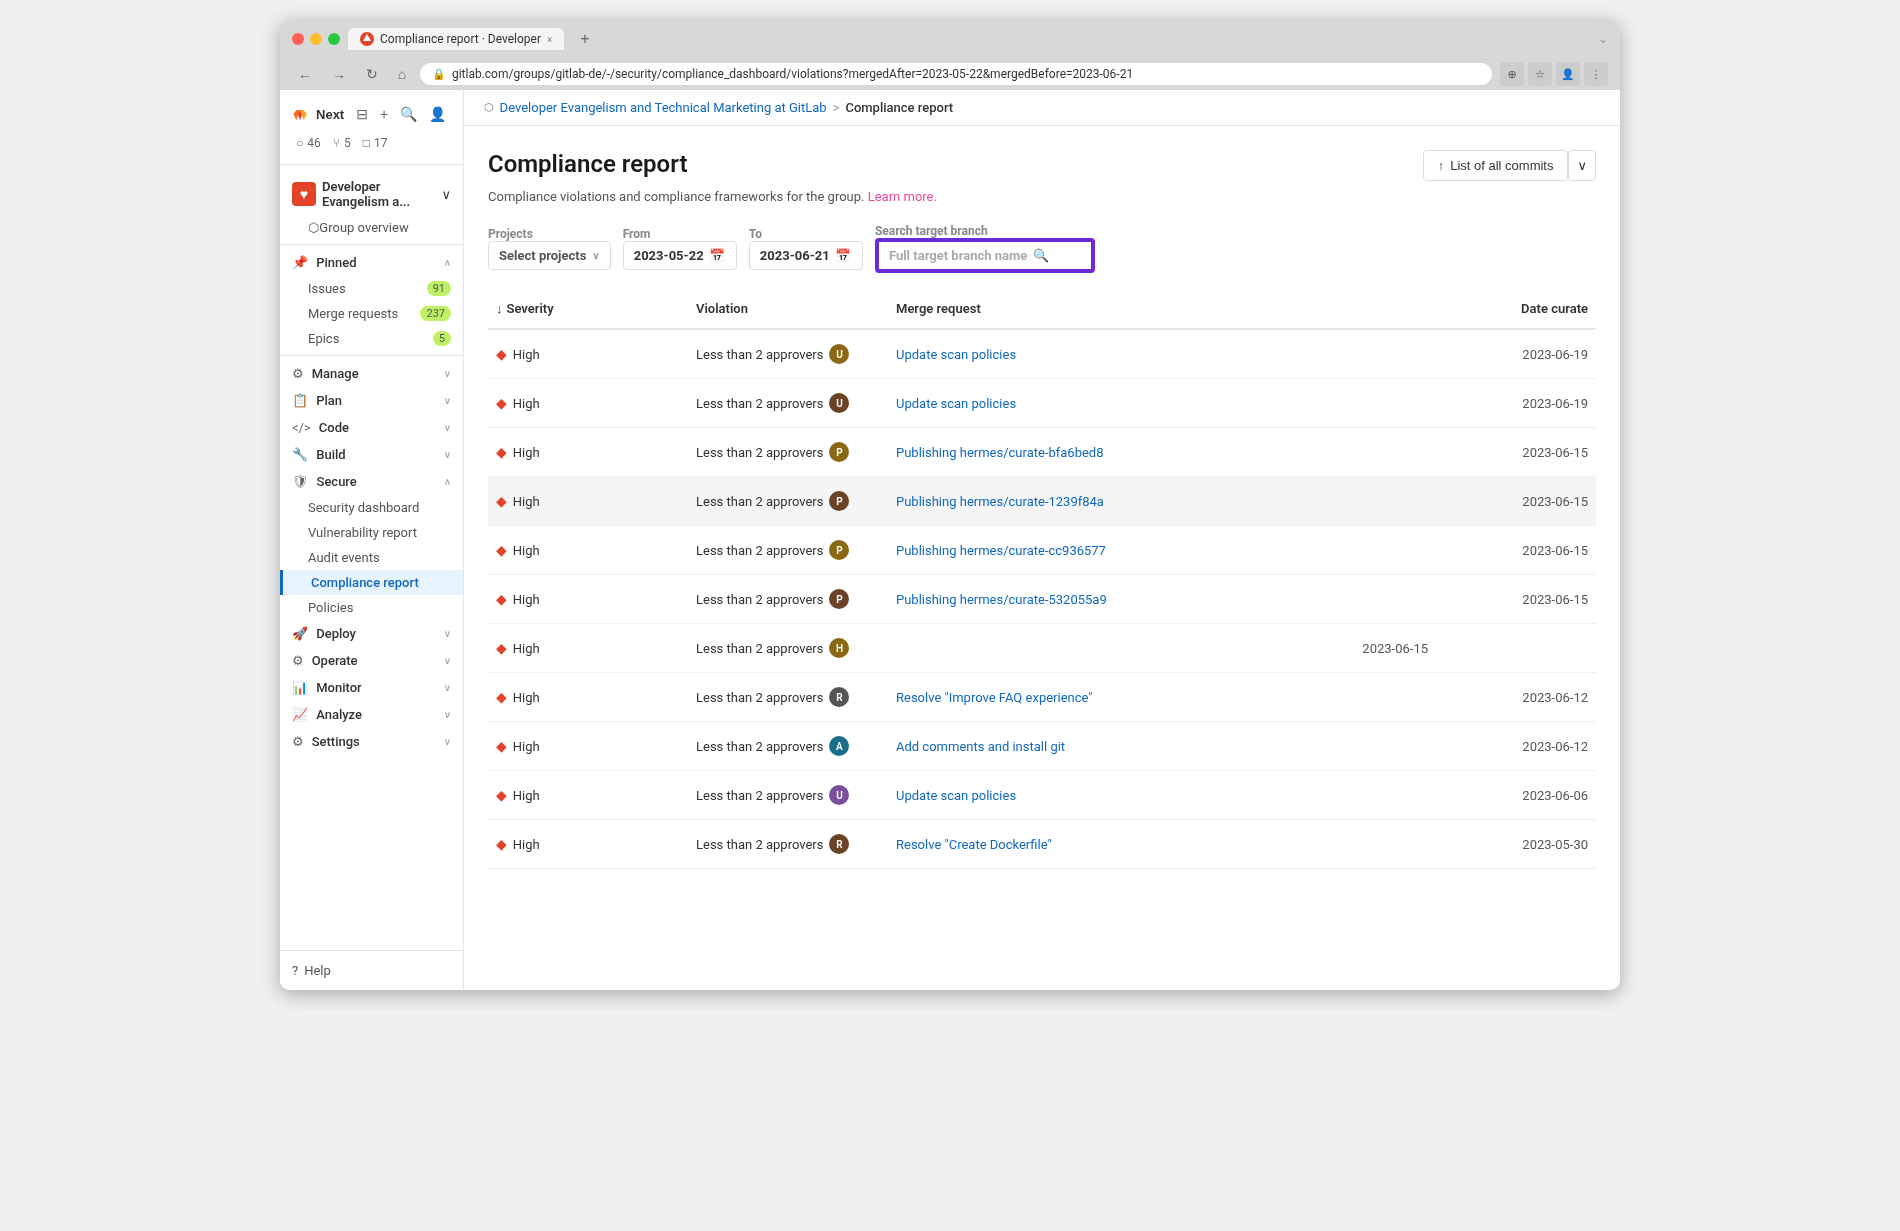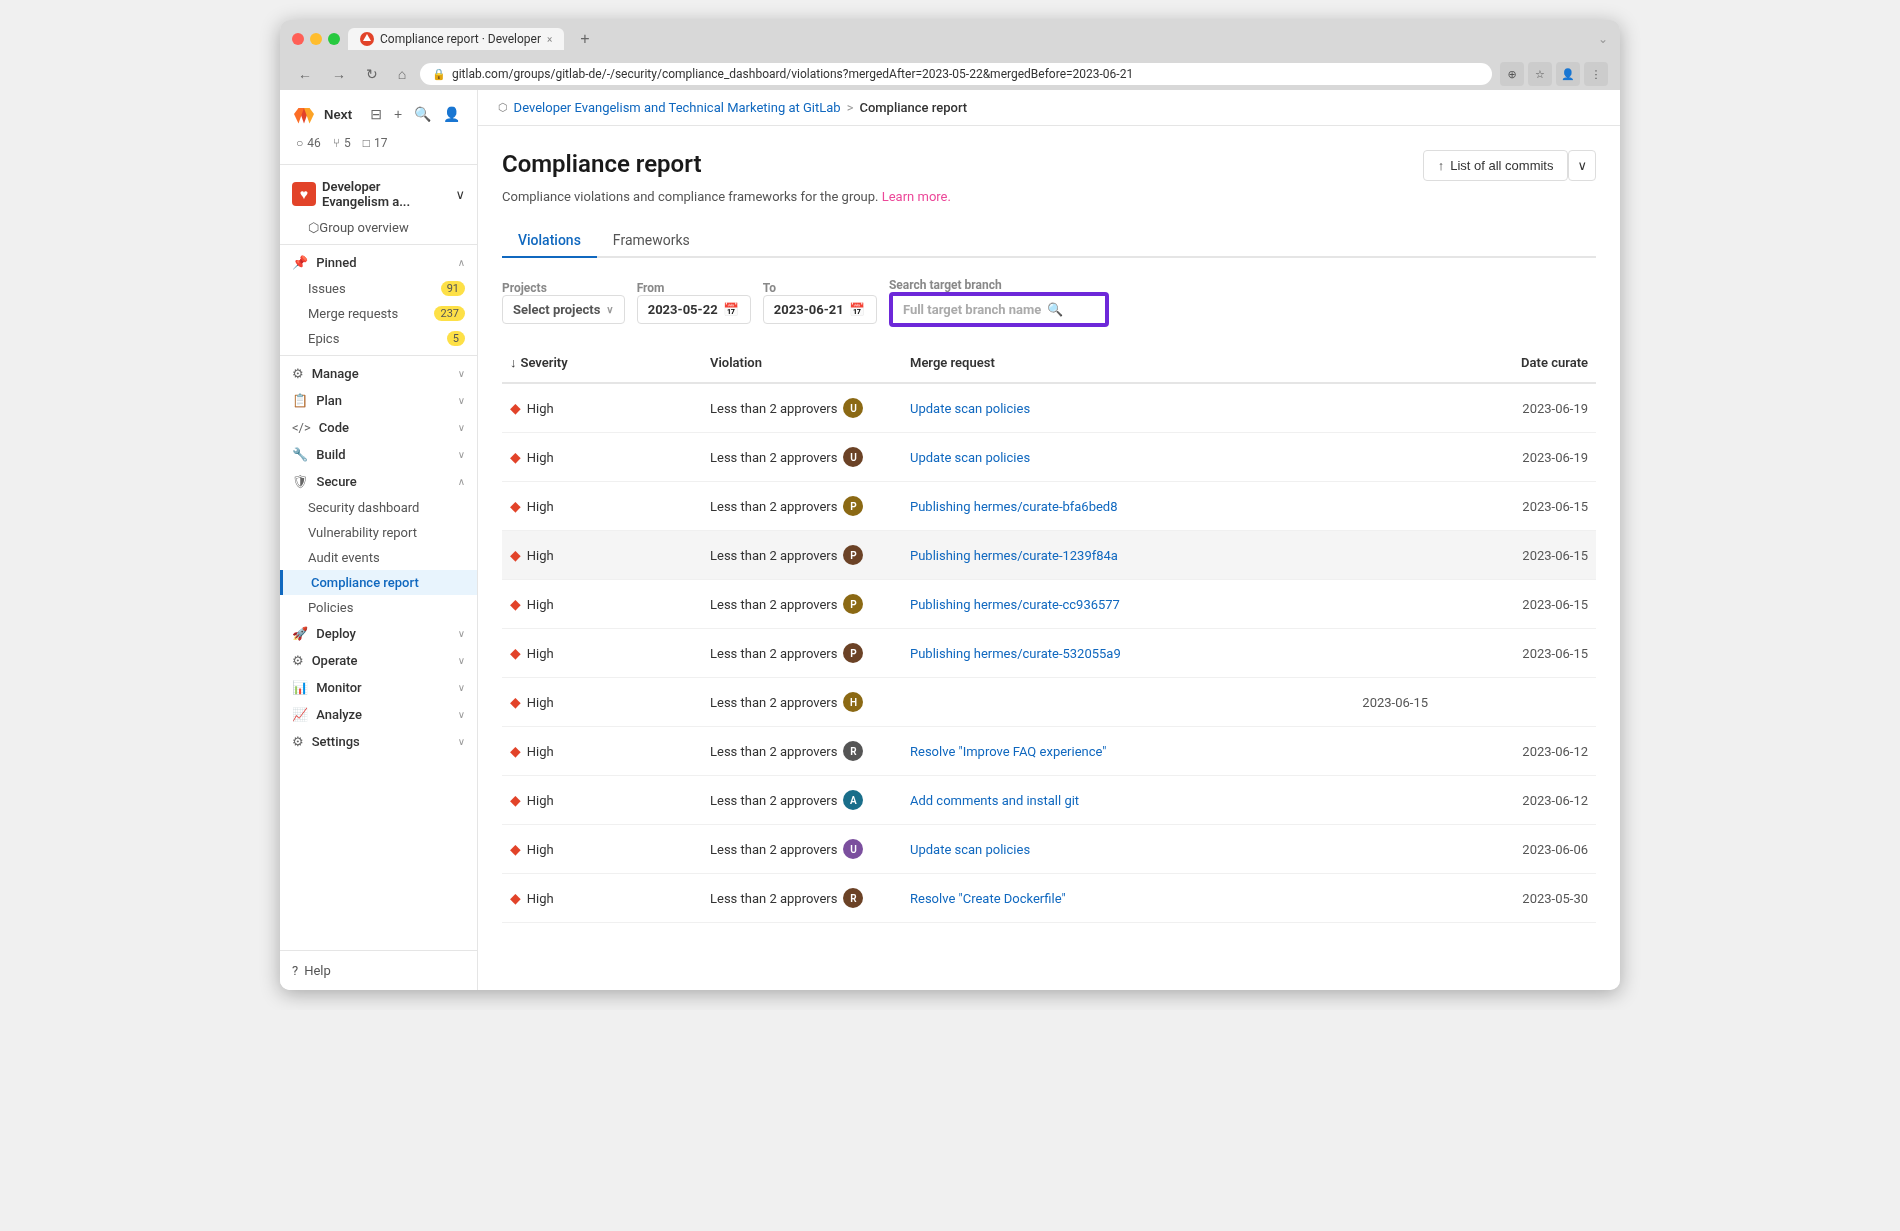--- a/index.html
+++ b/index.html
@@ -22,39 +22,39 @@
     .nav-btn { background: none; border: none; color: #666; cursor: pointer; font-size: 14px; padding: 2px 6px; }
     .url-bar { flex: 1; background: white; border-radius: 20px; padding: 4px 12px; font-size: 12px; color: #333; display: flex; align-items: center; gap: 6px; }
     .url-text { color: #333; font-size: 12px; }
     .browser-actions { display: flex; gap: 4px; align-items: center; }
     .browser-icon { width: 24px; height: 24px; background: #ccc; border-radius: 4px; display: flex; align-items: center; justify-content: center; font-size: 11px; color: #555; }
 
     
     .app { display: flex; background: white; min-height: 900px; }
 
     
-    .sidebar { width: 198px; background: white; border-right: 1px solid #e5e5e5; display: flex; flex-direction: column; flex-shrink: 0; }
+    .sidebar { width: 184px; background: white; border-right: 1px solid #e5e5e5; display: flex; flex-direction: column; flex-shrink: 0; }
     .sidebar-top { padding: 8px; border-bottom: 1px solid #e5e5e5; }
     .sidebar-header { display: flex; align-items: center; gap: 8px; padding: 4px; }
     .gitlab-logo { width: 24px; height: 24px; }
     .next-btn { background: none; border: none; font-size: 13px; font-weight: 600; color: #333; cursor: pointer; }
     .sidebar-icons { display: flex; gap: 4px; align-items: center; margin-left: auto; }
     .sidebar-icon-btn { background: none; border: none; color: #666; cursor: pointer; font-size: 14px; padding: 2px 4px; }
     .counters { display: flex; gap: 12px; padding: 6px 8px; }
     .counter-item { display: flex; align-items: center; gap: 4px; font-size: 12px; color: #666; cursor: pointer; }
     .counter-icon { font-size: 12px; }
     .nav-section { padding: 8px 0; }
     .nav-group-header { display: flex; align-items: center; gap: 8px; padding: 6px 12px; cursor: pointer; }
     .nav-group-icon { color: #666; font-size: 13px; }
     .nav-group-label { font-size: 13px; font-weight: 500; color: #333; flex: 1; }
     .nav-group-chevron { color: #999; font-size: 10px; }
     .nav-item { display: flex; align-items: center; padding: 5px 12px 5px 28px; cursor: pointer; color: #555; font-size: 13px; }
     .nav-item.active { background: #e8f4fd; color: #1068bf; font-weight: 500; border-left: 3px solid #1068bf; }
     .nav-item-label { flex: 1; }
-    .nav-badge { background: #fde047; border-radius: 10px; padding: 1px 6px; font-size: 11px; color: #555; }
+    .nav-badge { background: #bef264; border-radius: 10px; padding: 1px 6px; font-size: 11px; color: #555; }
     .group-header { display: flex; align-items: center; gap: 6px; padding: 6px 12px; cursor: pointer; }
     .group-avatar { width: 24px; height: 24px; background: #e24329; border-radius: 4px; display: flex; align-items: center; justify-content: center; }
     .heart-icon { color: white; font-size: 14px; }
     .group-name { font-size: 13px; font-weight: 600; color: #333; flex: 1; }
     .sidebar-footer { margin-top: auto; padding: 12px; border-top: 1px solid #e5e5e5; }
     .help-btn { display: flex; align-items: center; gap: 6px; color: #555; font-size: 13px; cursor: pointer; }
     .divider { height: 1px; background: #e5e5e5; margin: 4px 0; }
 
     
     .main { flex: 1; display: flex; flex-direction: column; overflow: hidden; }
@@ -323,24 +323,20 @@
               <span>∨</span>
             </button>
           </div>
         </div>
 
         <p class="page-description">
           <span>Compliance violations and compliance frameworks for the group.</span>
           <a class="learn-link">Learn more.</a>
         </p>
 
-        <div class="tabs">
-          <div class="tab-item active">Violations</div>
-          <div class="tab-item">Frameworks</div>
-        </div>
 
         <div class="filters">
           <div>
             <div class="label-filter">Projects</div>
             <div class="filter-select">
               <span>Select projects</span>
               <span class="chevron">∨</span>
             </div>
           </div>
           <div>

